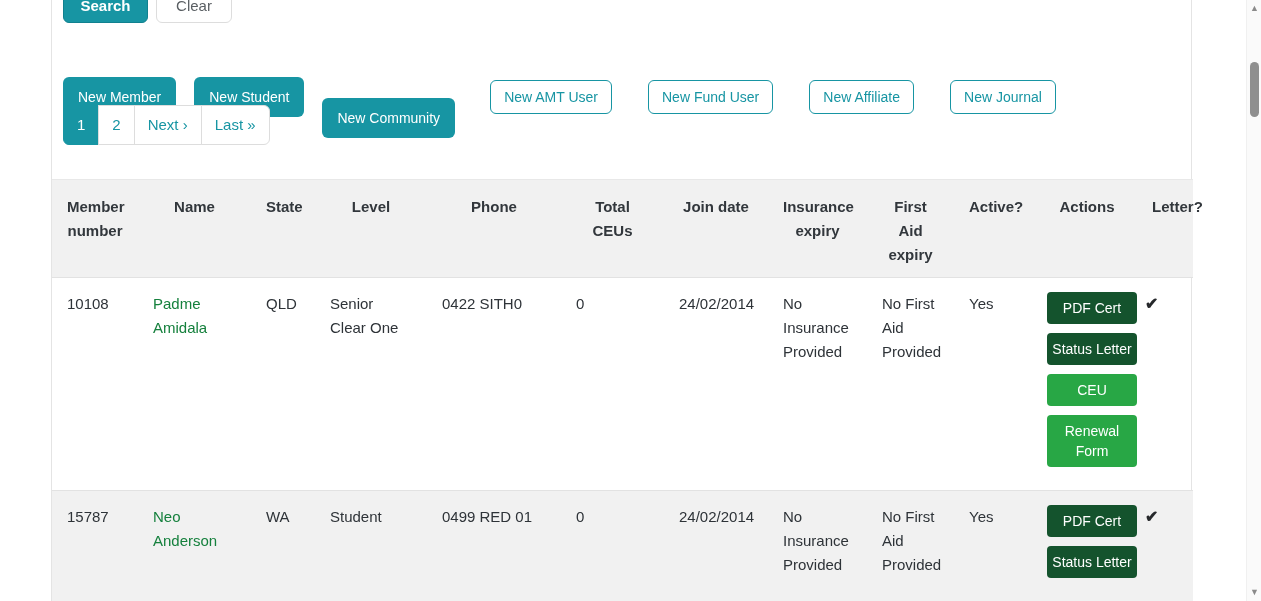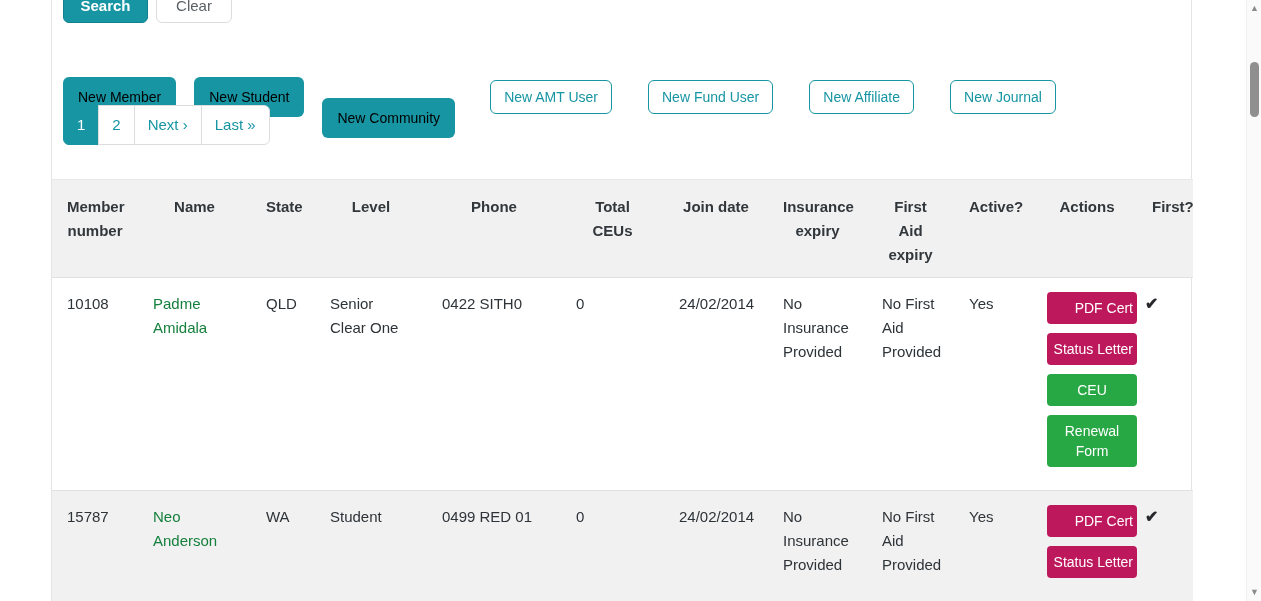--- a/index.html
+++ b/index.html
@@ -35,21 +35,21 @@
     position: absolute; left: 104px; top: -12px;
     width: 76px; height: 35px;
     background: #ffffff; color: #5a5f63; font-size: 15px;
     border: 1px solid #dddddd;
   }
   .create-row {
     position: absolute; left: 11px; top: 55px;
     display: flex; align-items: center;
   }
   .btn-teal-solid {
-    background: #1795a3; color: #000000;
+    background: #1795a3; color: #ffffff;
     padding: 8px 14px; margin-right: 18px; height: 40px;
   }
   .btn-teal-solid:nth-child(3) { margin-right: 35px; margin-top: 43px; }
   .btn-teal-outline {
     background: #ffffff; color: #1795a3;
     border: 1px solid #1795a3;
     padding: 6px 13px; margin-right: 36px; height: 34px;
   }
   
   .pagination {
@@ -89,21 +89,21 @@
   td.valid-cell { padding-left: 8px; }
   a.member-link { color: #15803d; text-decoration: none; cursor: pointer; }
   .action-btn {
     display: block; width: 90px;
     margin: 0 0 9px 0;
     border: none; border-radius: 4px;
     color: #ffffff; font-size: 14px; line-height: 20px;
     padding: 6px 4px; text-align: center; cursor: pointer;
     font-family: "Liberation Sans", sans-serif;
   }
-  .action-teal  { background: #be185d; text-align: right; }
+  .action-teal  { background: #14532d; }
   .action-green { background: #28a745; }
   .valid-check { font-size: 16px; font-weight: bold; color: #26282b; }
   
   .sb-track {
     position: absolute; right: 0; top: 0;
     width: 15px; height: 601px;
     background: #fafafa; border-left: 1px solid #f0f0f0;
   }
   .sb-arrow {
     position: absolute; left: 0; width: 15px;
@@ -164,21 +164,21 @@
         <th>Name</th>
         <th>State</th>
         <th>Level</th>
         <th>Phone</th>
         <th>Total CEUs</th>
         <th>Join date</th>
         <th>Insurance expiry</th>
         <th>First Aid expiry</th>
         <th>Active?</th>
         <th>Actions</th>
-        <th>First?</th>
+        <th>Letter?</th>
       </tr>
     </thead>
     <tbody>
       <tr>
         <td>10108</td>
         <td>
           <a class="member-link">Padme Amidala</a>
         </td>
         <td>QLD</td>
         <td>Senior Clear One</td>

